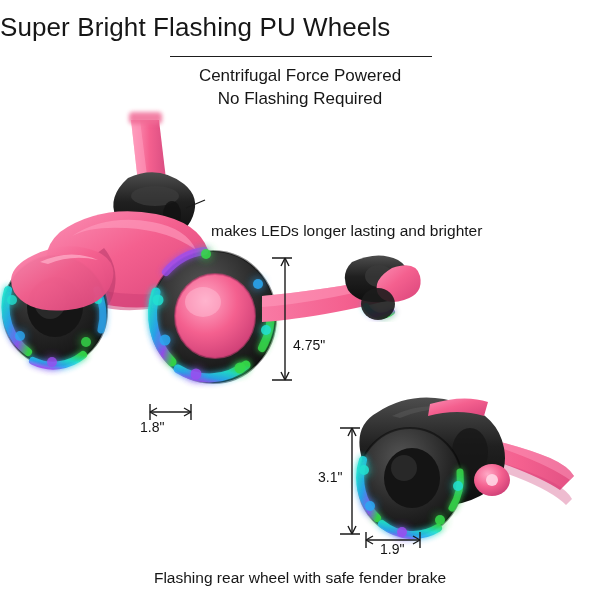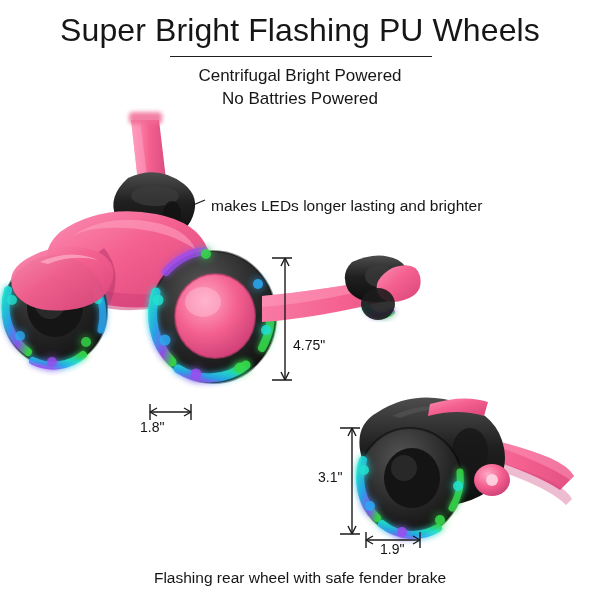--- a/index.html
+++ b/index.html
@@ -20,22 +20,22 @@
     height: 600px;
     background: #ffffff;
   }
 
   
   .headline {
     position: absolute;
     top: 12px;
     left: 0;
     width: 600px;
-    text-align: center;
-    font-size: 32px;
+    text-align: left;
+    font-size: 26px;
     font-weight: 400;
     letter-spacing: 0.1px;
     color: #161616;
   }
   .rule {
     position: absolute;
     top: 56px;
     left: 170px;
     width: 262px;
     height: 1px;
@@ -52,21 +52,21 @@
   .subline.l1 { top: 66px; }
   .subline.l2 { top: 89px; }
 
   .callout {
     position: absolute;
     font-size: 15.5px;
     color: #161616;
     white-space: nowrap;
   }
   .callout.c1 { top: 184px; left: 211px; }
-  .callout.c2 { top: 197px; left: 211px; }
+  .callout.c2 { top: 222px; left: 211px; }
 
   .footer {
     position: absolute;
     top: 569px;
     left: 0;
     width: 600px;
     text-align: center;
     font-size: 15.5px;
     color: #161616;
   }
@@ -319,22 +319,22 @@
       <g stroke="#1a1a1a" stroke-width="1.3" fill="none">
         <path d="M205 200 L186 208"></path>
       </g>
     </svg>
   </div>
 
   <div class="headline">Super Bright Flashing PU Wheels</div>
 
   <div class="rule"></div>
 
-  <div class="subline l1">Centrifugal Bright Powered</div>
-  <div class="subline l2">No Battries Powered</div>
+  <div class="subline l1">Centrifugal Force Powered</div>
+  <div class="subline l2">No Flashing Required</div>
 
   <div class="callout c2">makes LEDs longer lasting and brighter</div>
 
   <div class="dim dim-175">1.8"</div>
   <div class="dim dim-475">4.75"</div>
   <div class="dim dim-31">3.1"</div>
   <div class="dim dim-19">1.9"</div>
 
   <div class="footer">Flashing rear wheel with safe fender brake</div>
 </div>

